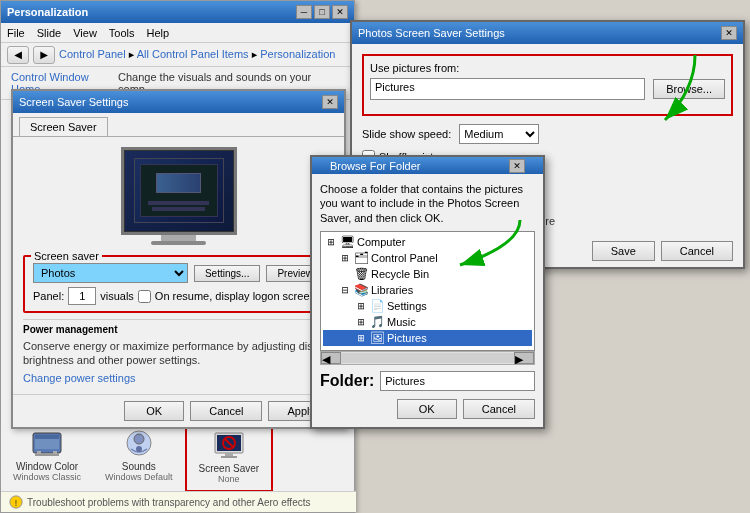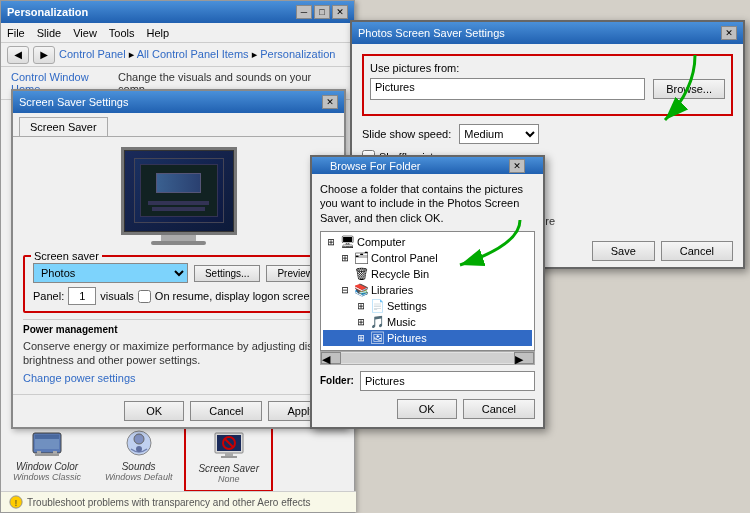--- a/index.html
+++ b/index.html
@@ -196,21 +196,20 @@
       font-size: 11px;
       min-width: 60px;
     }
     .nav-link { color: #316ac5; cursor: pointer; text-decoration: none; font-size: 11px; }
     .icon-item {
       display: flex; flex-direction: column; align-items: center;
       padding: 6px 12px;
       cursor: pointer;
       font-size: 10px;
       color: #333;
-      font-style: italic;
     }
     .icon-img {
       width: 32px; height: 32px;
       display: flex; align-items: center; justify-content: center;
       margin-bottom: 2px;
     }
 
     
     .photos-ss-dialog {
       position: absolute;
@@ -293,21 +292,21 @@
       cursor: pointer;
     }
     .tree-item.selected { background: #316ac5; color: white; }
     .tree-expander { width: 12px; text-align: center; font-size: 9px; }
     .tree-icon { width: 14px; height: 14px; font-size: 12px; }
 
     .browse-folder-row {
       display: flex; align-items: center; gap: 6px;
       margin-top: 6px;
     }
-    .folder-label { font-size: 10px; font-weight: bold; }
+    .folder-label { font-size: 16px; font-weight: bold; }
     .folder-input {
       flex: 1;
       height: 20px;
       border: 1px solid #888;
       background: white;
       padding: 1px 4px;
       font-size: 11px;
     }
     .browse-btns {
       display: flex; gap: 6px;

